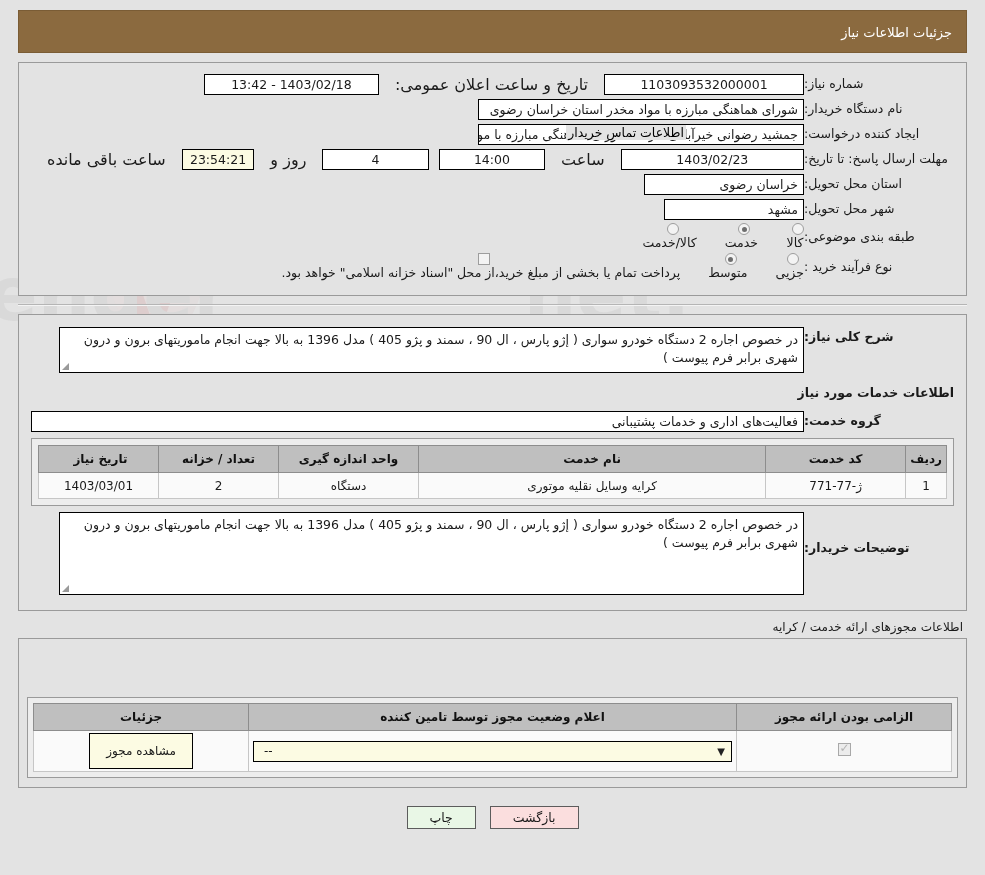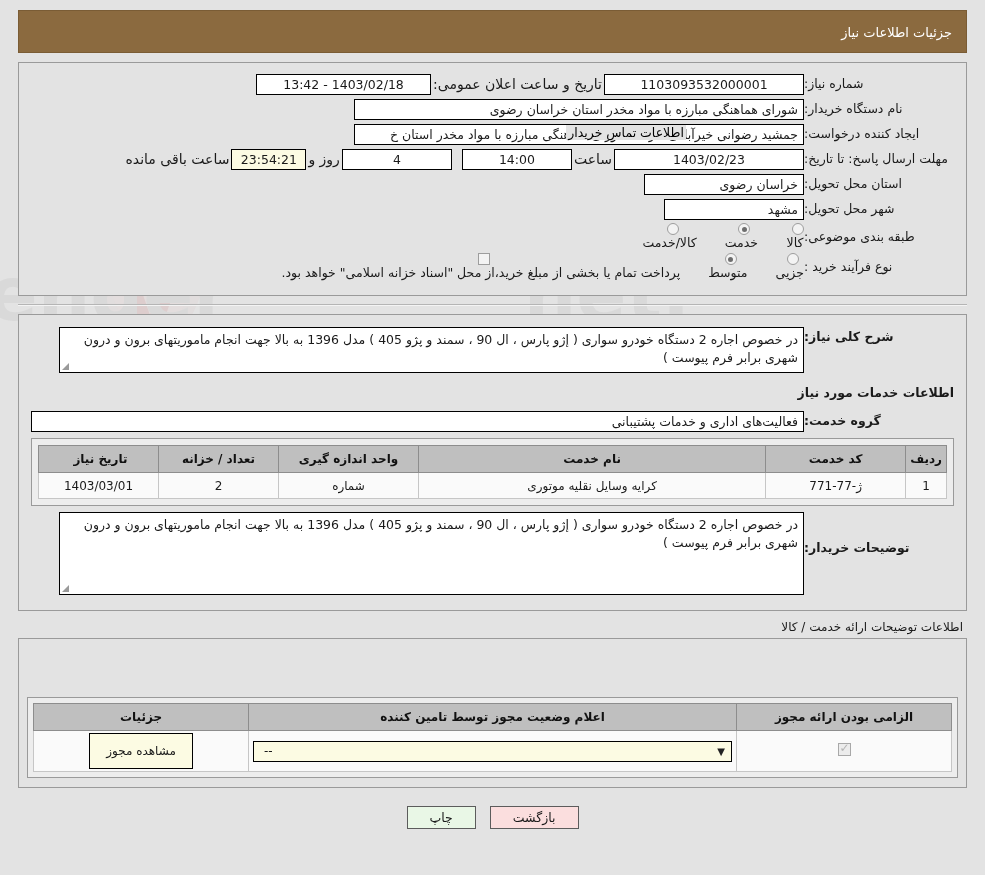--- a/index.html
+++ b/index.html
@@ -81,33 +81,33 @@
     font-size: 12.5px;
     padding: 0 5px;
     text-align: center;
     overflow: hidden;
     white-space: nowrap;
   }
   .box.right { text-align: right; }
   .box.yellow { background: #fcfbe3; }
 
   .w-need   { width: 200px; }
-  .w-org    { width: 450px; }
+  .w-org    { width: 326px; }
   .w-date   { width: 190px; }
   .w-prov   { width: 160px; }
   .w-city   { width: 140px; }
   .w-time   { width: 110px; }
   .w-days   { width: 110px; }
   .w-rem    { width: 75px; }
   .w-pub    { width: 175px; }
   .w-grp    { width: 790px; }
 
   .inline-lbl {
-    font-size: 14px;
-    padding: 0 2px;
+    font-size: 16px;
+    padding: 0 16px;
     white-space: nowrap;
   }
   .link {
     color: #000000;
     font-size: 12.5px;
     padding: 0 6px;
     white-space: nowrap;
     cursor: pointer;
   }
 
@@ -422,35 +422,35 @@
             <th style="width:140px;">واحد اندازه گیری</th>
             <th style="width:120px;">تعداد / خزانه</th>
             <th style="width:120px;padding-left:8px;">تاریخ نیاز</th>
           </tr>
         </thead>
         <tbody>
           <tr>
             <td>1</td>
             <td>ژ-77-771</td>
             <td>کرایه وسایل نقلیه موتوری</td>
-            <td>شماره</td>
+            <td>دستگاه</td>
             <td>2</td>
             <td>1403/03/01</td>
           </tr>
         </tbody>
       </table>
     </div>
 
     <div class="frow" style="align-items:flex-start;margin-top:6px;">
       <div class="lbl bold-lbl" style="padding-top:28px;">توضیحات خریدار:</div>
       <div class="ta ta-buyer">در خصوص اجاره 2 دستگاه خودرو سواری ( ﺇژو پارس ، ال 90 ، سمند و پژو 405 ) مدل 1396 به بالا جهت انجام ماموریتهای برون و درون شهری  برابر فرم پیوست )</div>
     </div>
   </div>
 
-  <div class="sub-caption">اطلاعات توضیحات ارائه خدمت / کالا</div>
+  <div class="sub-caption">اطلاعات مجوزهای ارائه خدمت / کرایه</div>
 
   <div class="permit-panel">
     <div class="permit-inner">
       <table class="grid">
         <thead>
           <tr>
             <th style="width:215px;">الزامی بودن ارائه مجوز</th>
             <th>اعلام وضعیت مجوز توسط تامین کننده</th>
             <th style="width:215px;">جزئیات</th>
           </tr>

